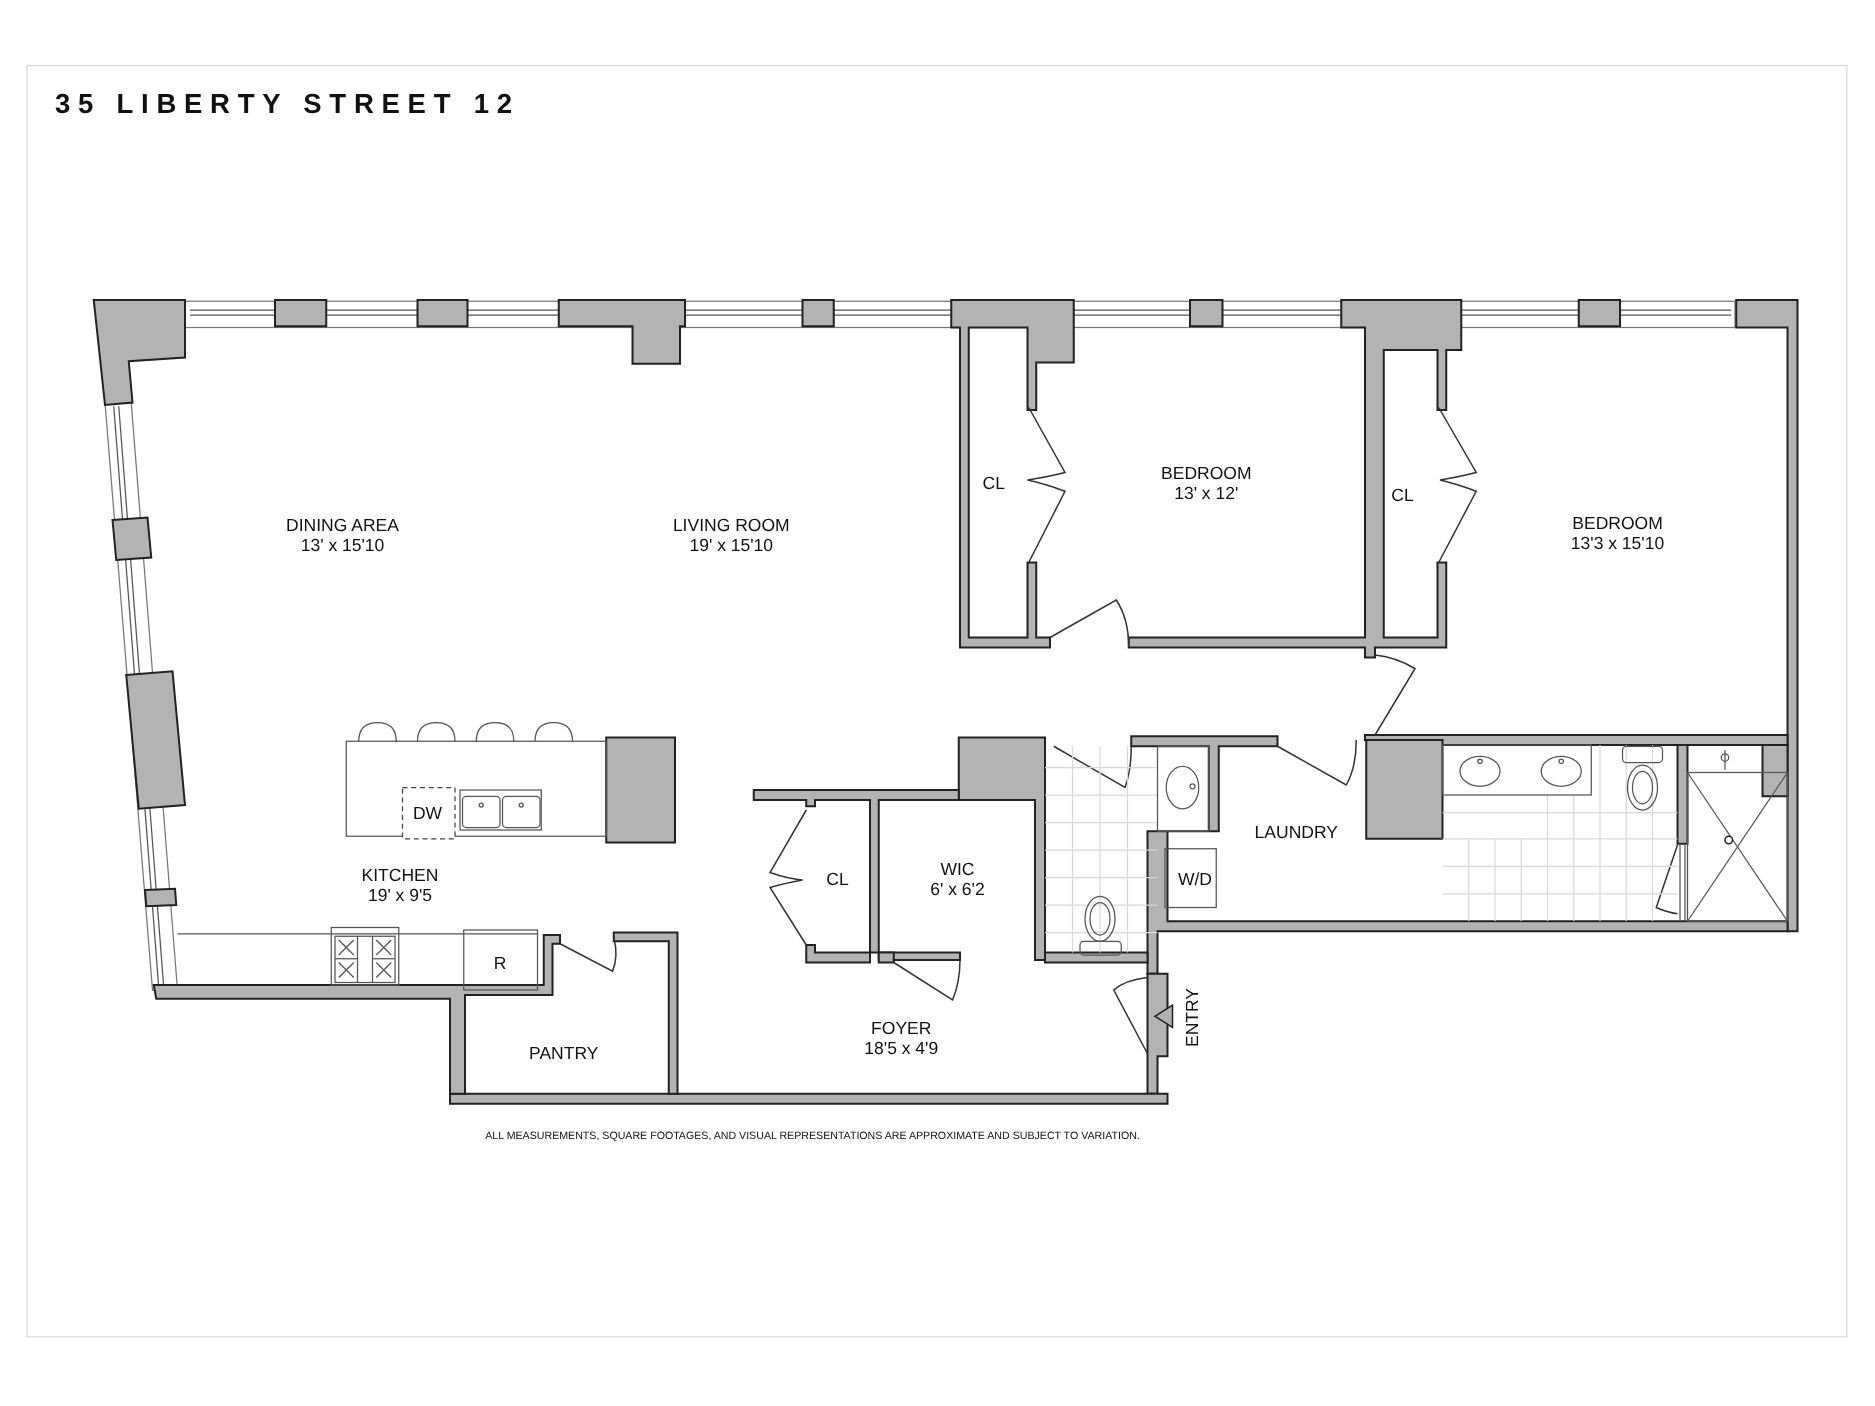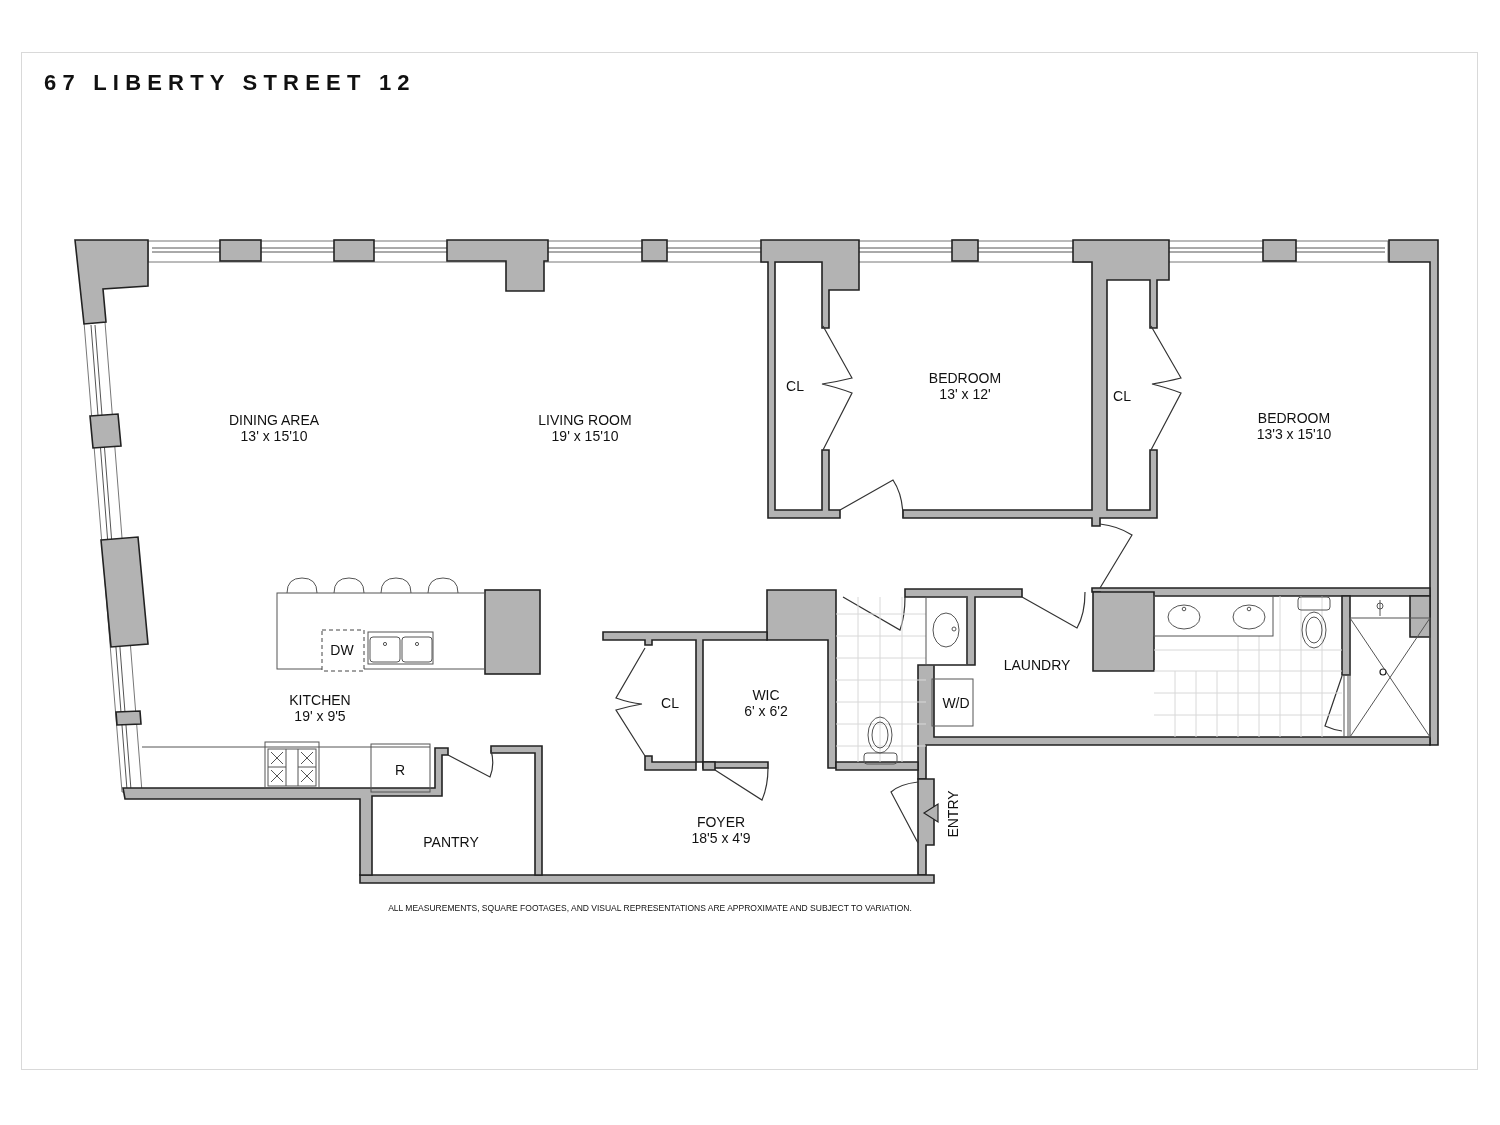--- a/index.html
+++ b/index.html
@@ -12,21 +12,21 @@
   .line { fill: none; stroke: #333; stroke-width: 1.2; }
   .thin { fill: none; stroke: #555; stroke-width: 1; }
   .tile { stroke: #d8d8d8; stroke-width: 1; }
   .lbl { font-family: "Liberation Sans", sans-serif; font-size: 14px; fill: #111; text-anchor: middle; }
   .lbl-sm { font-family: "Liberation Sans", sans-serif; font-size: 8.5px; fill: #111; text-anchor: middle; }
 </style>
 </head>
 <body>
 
 <div class="frame"></div>
-<div class="title">67 LIBERTY STREET 12</div>
+<div class="title">35 LIBERTY STREET 12</div>
 
 <svg width="1500" height="1125" viewBox="0 0 1500 1125">
 
   <g>
     <rect class="win" x="148" y="241" width="1240" height="21"></rect>
     <line class="thin" x1="152" y1="248" x2="1385" y2="248"></line>
     <line class="thin" x1="152" y1="252" x2="1385" y2="252"></line>
   </g>
 
   <g>

